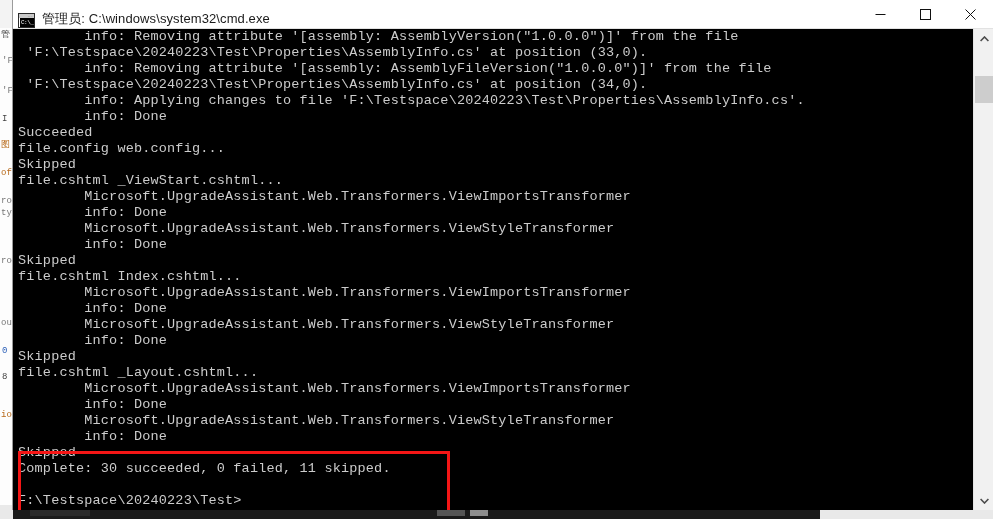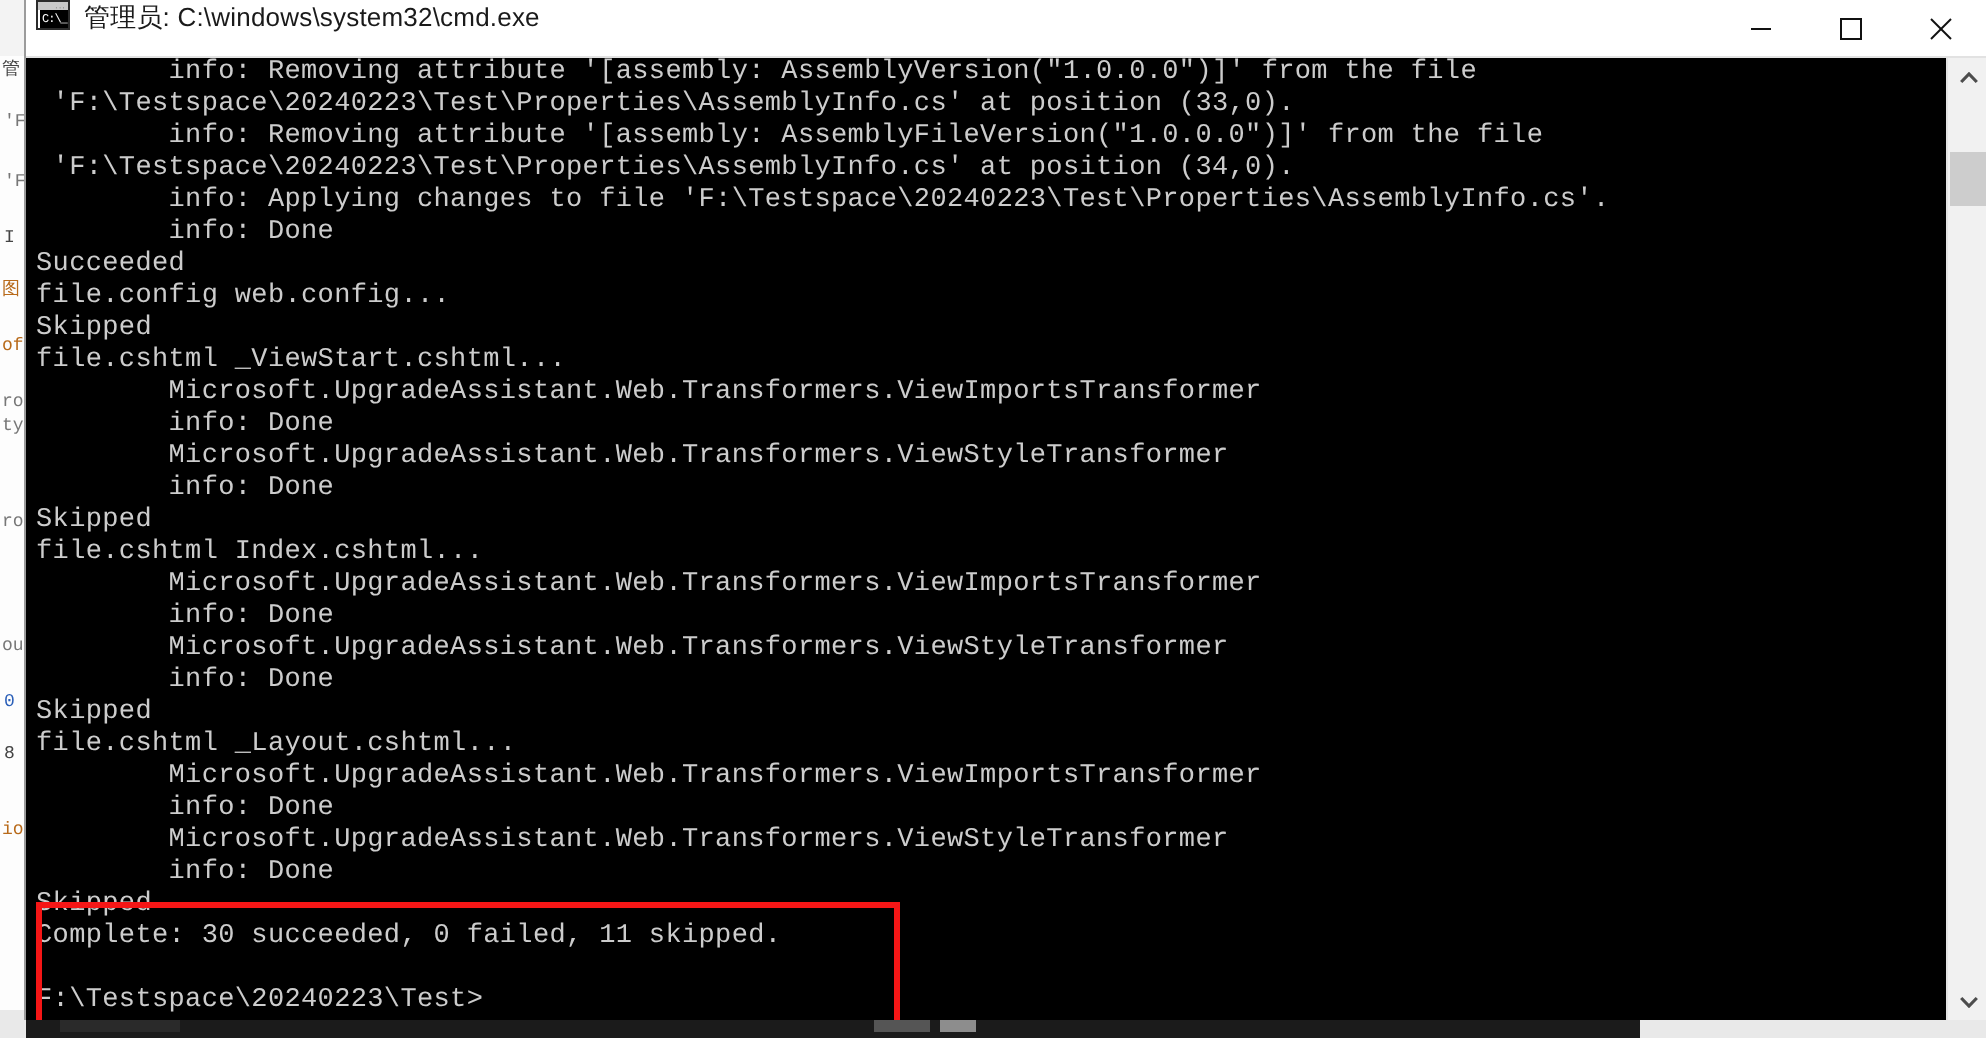--- a/index.html
+++ b/index.html
@@ -108,21 +108,21 @@
     background: #000;
     box-shadow: 0 0 0 1px #9b9b9b;
   }
 
   .titlebar {
     position: relative;
     height: 28px;
     background: #ffffff;
     border-bottom: 1px solid #e2e2e2;
     display: flex;
-    align-items: flex-start;
+    align-items: flex-end;
     user-select: none;
   }
   .title-icon {
     width: 17px; height: 15px;
     margin-left: 5px;
     margin-right: 7px;
     background: #fff;
     border: 1px solid #2b2b2b;
     box-sizing: border-box;
     position: relative;

